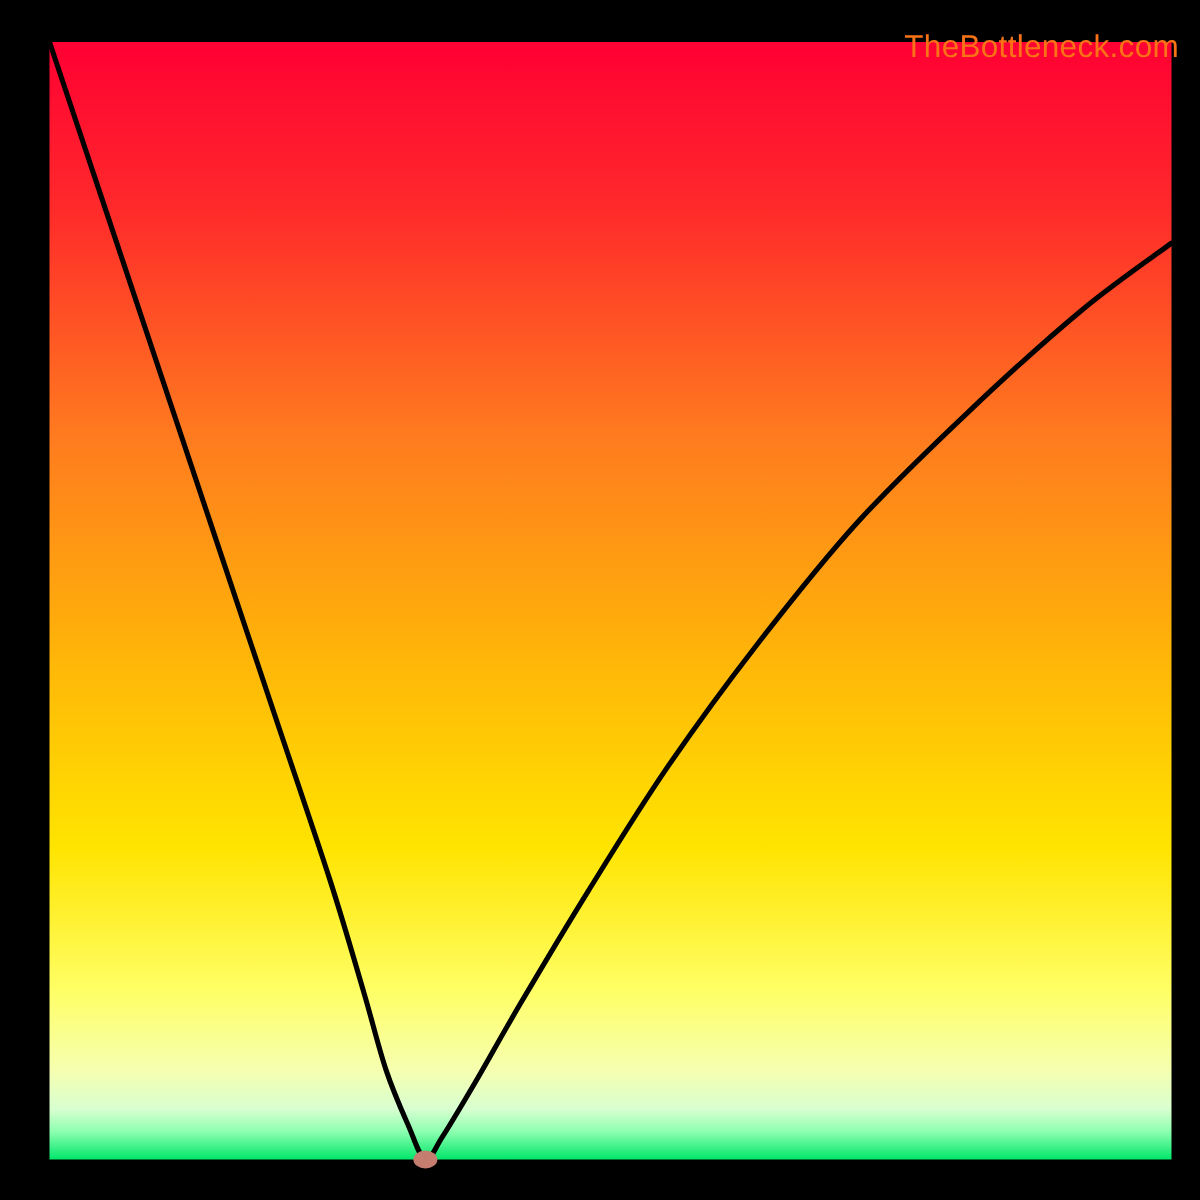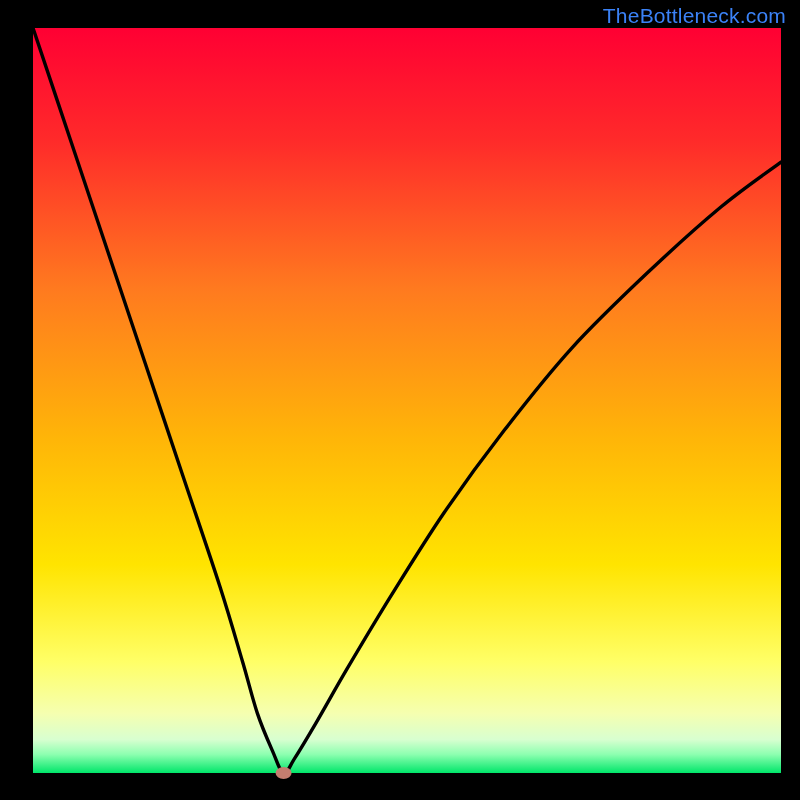--- a/index.html
+++ b/index.html
@@ -12,23 +12,23 @@
     overflow: hidden;
   }
   .frame {
     position: relative;
     width: 800px;
     height: 800px;
     background: #000000;
   }
   .watermark {
     position: absolute;
-    top: 4px;
+    top: 20px;
     right: 14px;
-    color: #3b82f6;
+    color: #f97316;
     font-size: 21px;
     font-weight: 500;
     letter-spacing: 0.2px;
     z-index: 10;
   }
   svg {
     position: absolute;
     top: 0;
     left: 0;
   }

